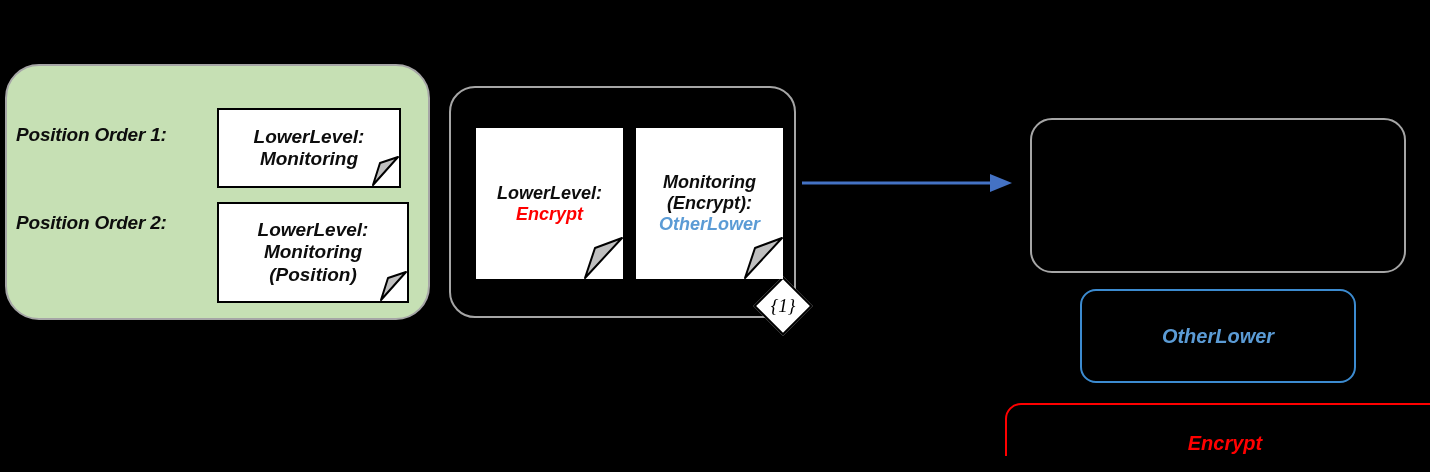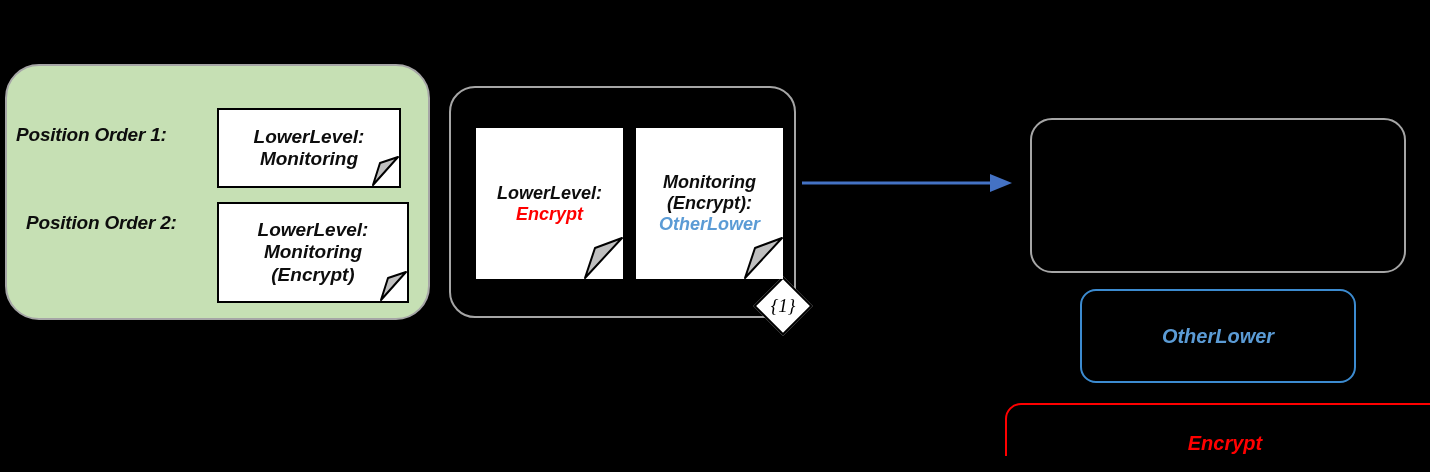--- a/index.html
+++ b/index.html
@@ -34,21 +34,21 @@
   }
   .order-label {
     position: absolute;
     font-weight: bold;
     font-size: 19px;
     color: #0D0D0D;
     white-space: nowrap;
     letter-spacing: -0.2px;
   }
   #order-label-1 { left: 16px; top: 124px; }
-  #order-label-2 { left: 26px; top: 212px; }
+  #order-label-2 { left: 16px; top: 212px; }
 
   
   .note {
     position: absolute;
     background: #FFFFFF;
     border: 2px solid #000000;
     box-sizing: border-box;
     display: flex;
     flex-direction: column;
     align-items: center;
@@ -192,21 +192,21 @@
     <svg class="curl" width="36" height="32" viewBox="0 0 36 32" style="right:-1px;bottom:-1px;">
       <polygon points="35,1 35,31 5,31" fill="#FFFFFF" stroke="none"></polygon>
       <polygon points="34,2 9,30 16,8" fill="#BFBFBF" stroke="#000000" stroke-width="2" stroke-linejoin="round"></polygon>
     </svg>
   </div>
 
   <div class="note" id="note-order-2">
     <div class="note-text">
       <div>LowerLevel:</div>
       <div>Monitoring</div>
-      <div>(Encrypt)</div>
+      <div>(Position)</div>
     </div>
     <svg class="curl" width="36" height="32" viewBox="0 0 36 32" style="right:-1px;bottom:-1px;">
       <polygon points="35,1 35,31 5,31" fill="#FFFFFF" stroke="none"></polygon>
       <polygon points="34,2 9,30 16,8" fill="#BFBFBF" stroke="#000000" stroke-width="2" stroke-linejoin="round"></polygon>
     </svg>
   </div>
 
   <div id="middle-container"></div>
 
   <div class="note" id="note-encryption">

